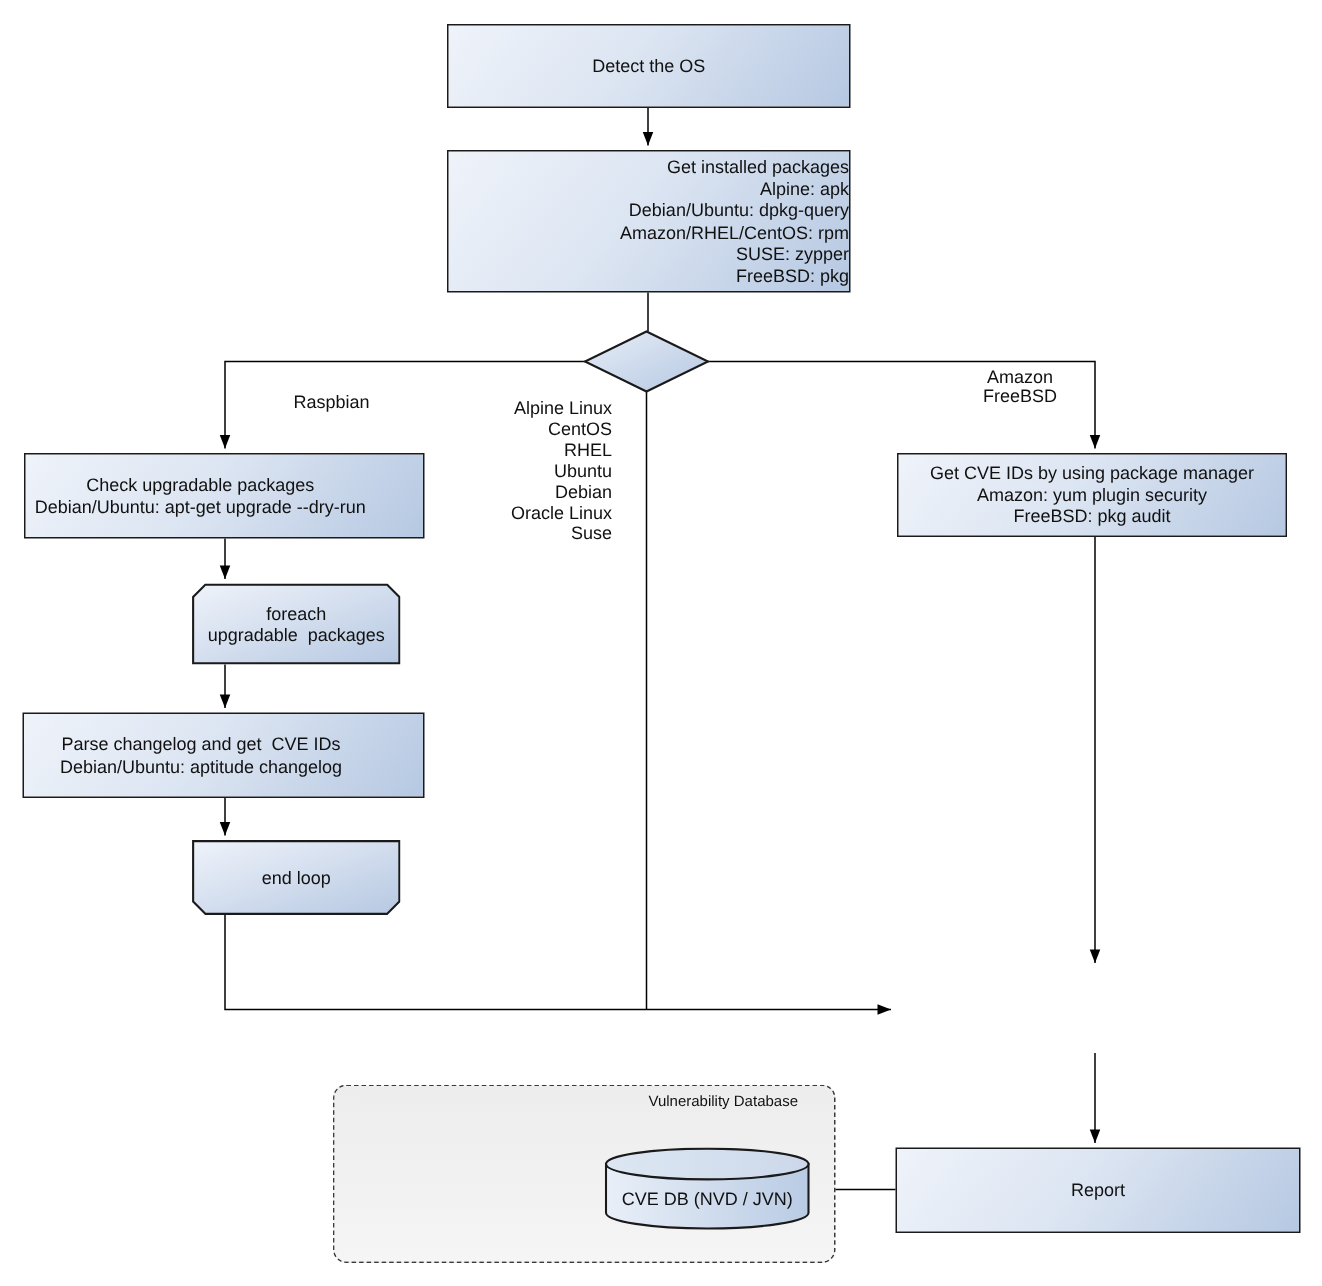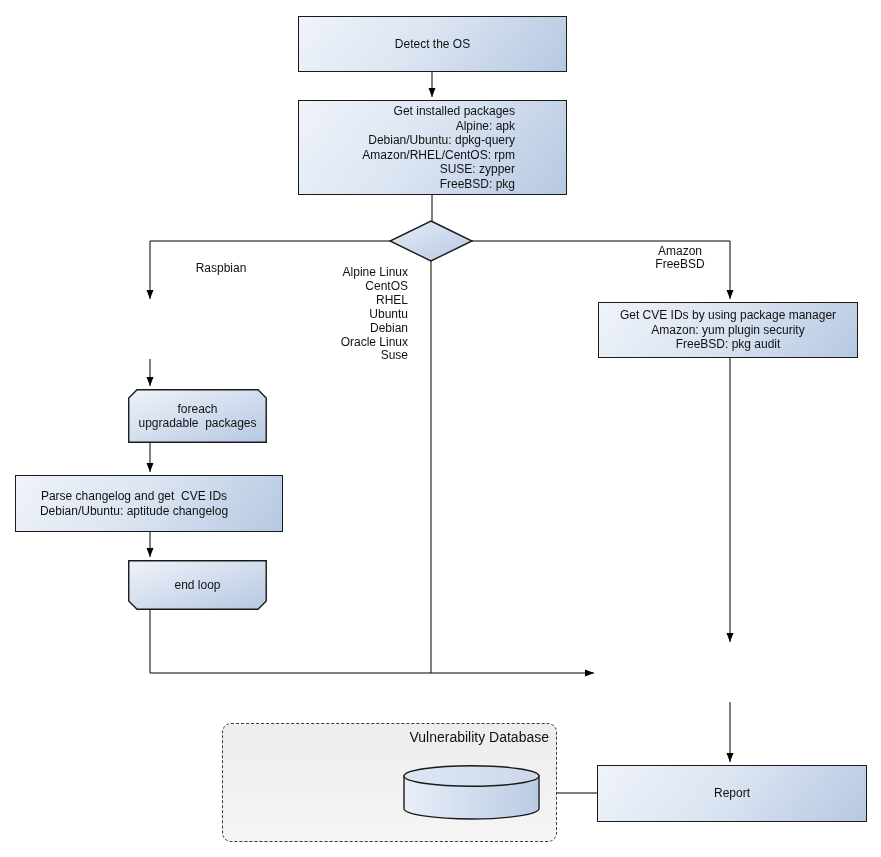--- a/index.html
+++ b/index.html
@@ -9,21 +9,21 @@
   }
   #wires{position:absolute;left:0;top:0;width:881px;height:857px;z-index:5;}
   .node{
     position:absolute;z-index:10;box-sizing:border-box;
     border:1.4px solid #1a1a1a;
     background:linear-gradient(128deg,#eff3fa 0%,#dce5f2 45%,#b6c8e2 100%);
     display:flex;align-items:center;justify-content:center;
     font-size:12px;line-height:14.6px;text-align:center;white-space:pre-wrap;
   }
   #box-detect{left:298px;top:16px;width:269px;height:56px;}
-  #box-packages{left:298px;top:100px;width:269px;height:95px;justify-content:flex-end;text-align:right;padding-right:51px;line-height:14.5px;}
+  #box-packages{left:298px;top:100px;width:269px;height:95px;justify-content:flex-end;text-align:right;line-height:14.5px;}
   #box-check{left:16px;top:302px;width:267px;height:57px;padding-right:32px;}
   #box-parse{left:15px;top:475px;width:268px;height:57px;padding-right:30px;}
   #box-getcve{left:598px;top:302px;width:260px;height:56px;}
   #box-write{left:597px;top:645px;width:270px;height:57px;}
   #box-report{left:597px;top:765px;width:270px;height:57px;}
   .loopshape{position:absolute;z-index:10;margin-left:48px;}
   #shape-foreach{left:80px;top:389px;width:139px;height:54px;}
   #shape-endloop{left:80px;top:560px;width:139px;height:50px;}
   .loopshape svg{position:absolute;left:0;top:0;}
   .loopshape .lbl{
@@ -33,21 +33,21 @@
   }
   .edge-label{position:absolute;z-index:10;font-size:12px;white-space:pre-wrap;}
   #label-raspbian{left:171px;top:261px;width:100px;text-align:center;line-height:14px;}
   #label-oslist{left:300px;top:266px;width:108px;text-align:right;line-height:13.9px;}
   #label-amazon{left:630px;top:245px;width:100px;text-align:center;line-height:12.5px;}
   #db-container{
     position:absolute;z-index:2;left:222px;top:723px;width:335px;height:119px;box-sizing:border-box;
     border:1.6px dashed #3a3a3a;border-radius:9px;
     background:linear-gradient(#ededed,#f5f5f5);
   }
-  #db-title{position:absolute;top:5px;right:7px;font-size:14px;color:#111;white-space:nowrap;}
+  #db-title{position:absolute;top:5px;right:24px;font-size:10px;color:#111;white-space:nowrap;}
   .cylinder{position:absolute;z-index:10;}
   #cyl-oval{left:237px;top:765px;width:138px;height:55px;}
   #cyl-cve{left:403px;top:765px;width:137px;height:55px;}
   .cylinder svg{position:absolute;left:0;top:0;}
   .cylinder .lbl{
     position:absolute;left:0;top:16px;width:100%;height:36px;
     display:flex;align-items:center;justify-content:center;
     font-size:12px;text-align:center;white-space:nowrap;
   }
 </style>
@@ -85,20 +85,22 @@
 
   <div class="node" id="box-detect">Detect the OS</div>
 
   <div class="node" id="box-packages">Get installed packages
 Alpine: apk
 Debian/Ubuntu: dpkg-query
 Amazon/RHEL/CentOS: rpm
 SUSE: zypper
 FreeBSD: pkg</div>
 
+  <div class="node" id="box-check">Check upgradable packages
+Debian/Ubuntu: apt-get upgrade --dry-run</div>
 
   <div class="loopshape" id="shape-foreach">
     <svg width="139" height="54" viewBox="0 0 139 54">
       <defs>
         <linearGradient id="gf1" x1="0" y1="0" x2="1" y2="1">
           <stop offset="0" stop-color="#eff3fa"></stop>
             <stop offset="1" stop-color="#b6c8e2"></stop>
         </linearGradient>
       </defs>
       <polygon points="9,0.75 130,0.75 138.25,9 138.25,53.25 0.75,53.25 0.75,9" fill="url(#gf1)" stroke="#1a1a1a" stroke-width="1.4"></polygon>
@@ -154,15 +156,16 @@
             <stop offset="1" stop-color="#b9cbe4"></stop>
         </linearGradient>
         <linearGradient id="gc2t" x1="0" y1="0" x2="1" y2="0">
           <stop offset="0" stop-color="#dde7f3"></stop>
             <stop offset="1" stop-color="#ccd8ea"></stop>
         </linearGradient>
       </defs>
       <path d="M1,11 V43.5 a67.5,10.5 0 0 0 135,0 V11 Z" fill="url(#gc2)" stroke="#1a1a1a" stroke-width="1.4"></path>
       <ellipse cx="68.5" cy="11" rx="67.5" ry="10.25" fill="url(#gc2t)" stroke="#1a1a1a" stroke-width="1.4"></ellipse>
     </svg>
+    <span class="lbl">CVE DB (NVD / JVN)</span>
   </div>
 
 </div>
 
 </body></html>

